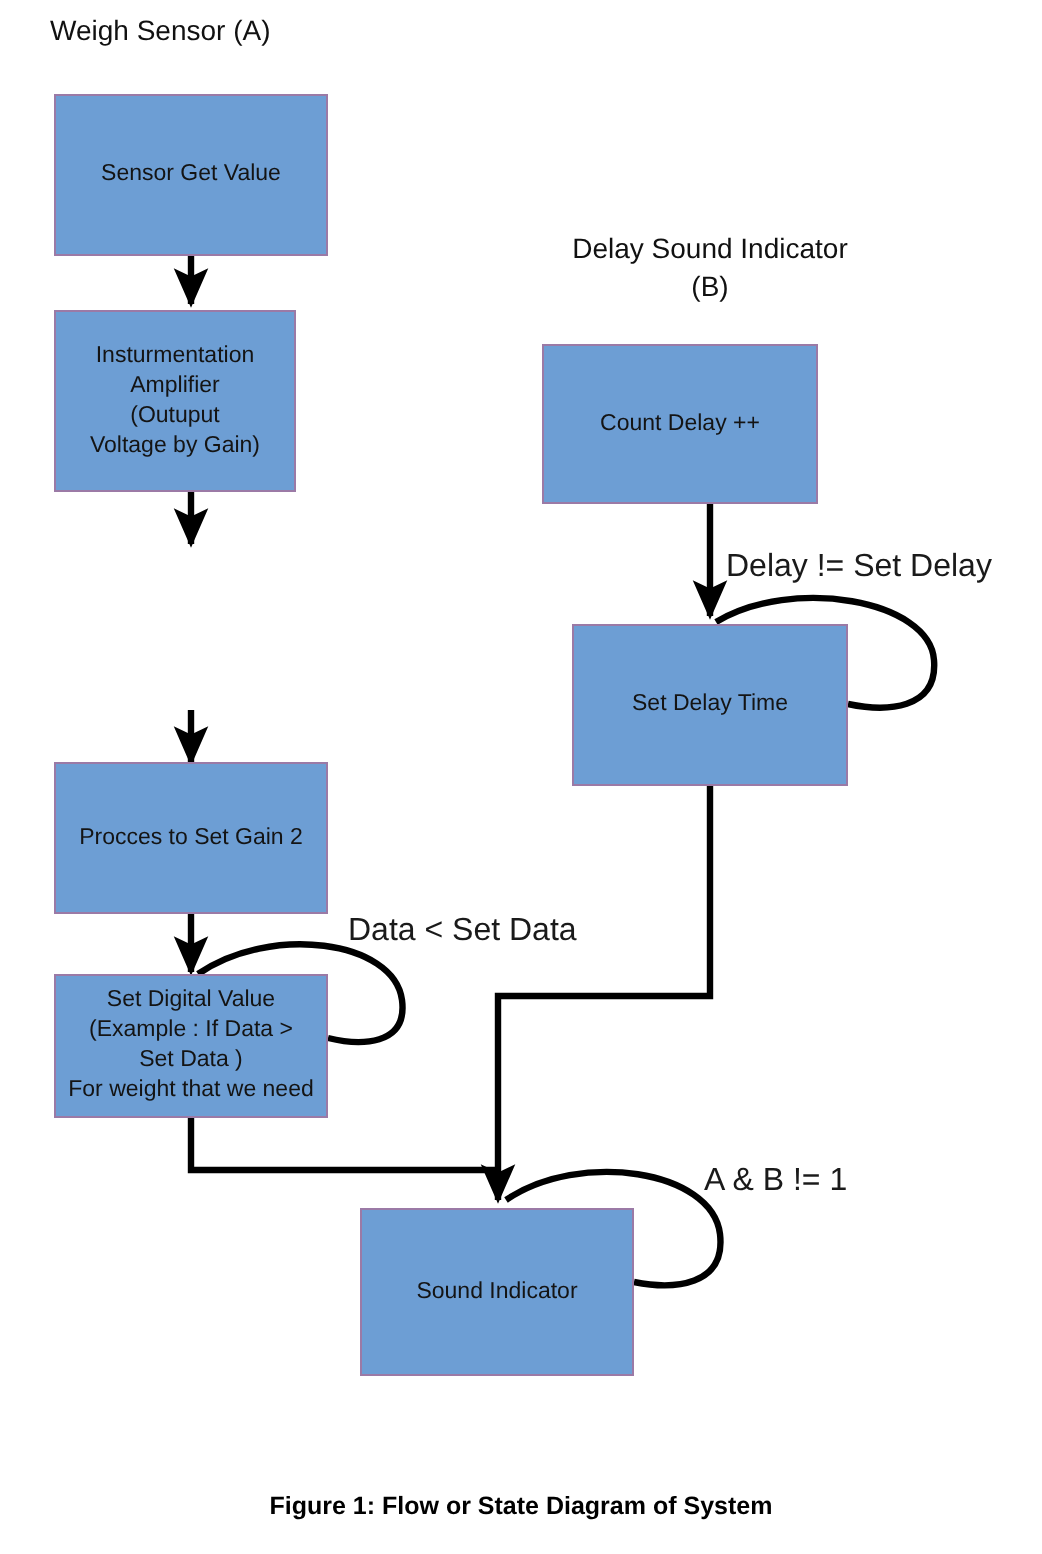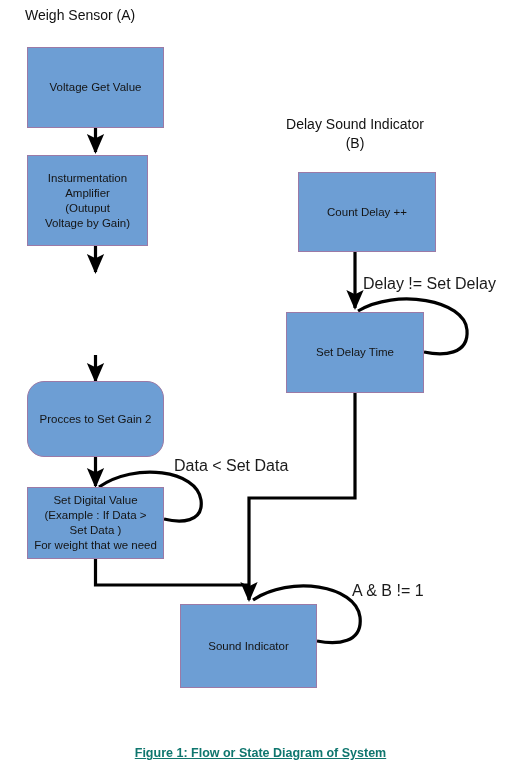--- a/index.html
+++ b/index.html
@@ -55,22 +55,21 @@
     white-space: nowrap;
   }
   .figure-caption {
     position: absolute;
     left: 0;
     top: 746px;
     width: 521px;
     text-align: center;
     font-size: 12.5px;
     font-weight: bold;
-    color: #0f766e;
-    text-decoration: underline;
+    color: #000000;
   }
 </style>
 </head>
 <body>
 
 <div id="page">
 
   <svg class="diagram-svg" viewBox="0 0 521 777">
     <defs>
       <marker id="arrowhead" markerWidth="7" markerHeight="7" refX="5.6" refY="3.1" orient="auto" markerUnits="strokeWidth">
@@ -93,32 +92,32 @@
 
     <path d="M355,393 L355,498 L249,498 L249,600" fill="none" stroke="#000000" stroke-width="3.2" marker-end="url(#arrowhead)"></path>
 
     <path d="M253,600 C290,575 356,585 360,617 C363,643 337,645 317,641" fill="none" stroke="#000000" stroke-width="3.2"></path>
   </svg>
 
   <div class="group-title" style="left:25px; top:6px; width:200px; text-align:left;">Weigh Sensor (A)</div>
   <div class="group-title" style="left:265px; top:115px; width:180px;">Delay Sound Indicator
 (B)</div>
 
-  <div class="node" style="left:27px; top:47px; width:137px; height:81px;">Voltage Get Value</div>
+  <div class="node" style="left:27px; top:47px; width:137px; height:81px;">Sensor Get Value</div>
   <div class="node" style="left:27px; top:155px; width:121px; height:91px;">Insturmentation
 Amplifier
 (Outuput
 Voltage by Gain)</div>
-  <div class="node" style="left:27px; top:381px; width:137px; height:76px;border-radius:17px;">Procces to Set Gain 2</div>
+  <div class="node" style="left:27px; top:381px; width:137px; height:76px;">Procces to Set Gain 2</div>
   <div class="node" style="left:27px; top:487px; width:137px; height:72px;">Set Digital Value
 (Example : If Data &gt;
 Set Data )
 For weight that we need</div>
 
-  <div class="node" style="left:298px; top:172px; width:138px; height:80px;">Count Delay ++</div>
+  <div class="node" style="left:271px; top:172px; width:138px; height:80px;">Count Delay ++</div>
   <div class="node" style="left:286px; top:312px; width:138px; height:81px;">Set Delay Time</div>
 
   <div class="node" style="left:180px; top:604px; width:137px; height:84px;">Sound Indicator</div>
 
   <div class="edge-label" style="left:174px; top:459px;">Data &lt; Set Data</div>
   <div class="edge-label" style="left:363px; top:277px;">Delay != Set Delay</div>
   <div class="edge-label" style="left:352px; top:584px;">A &amp; B != 1</div>
 
   <div class="figure-caption">Figure 1: Flow or State Diagram of System</div>
 

